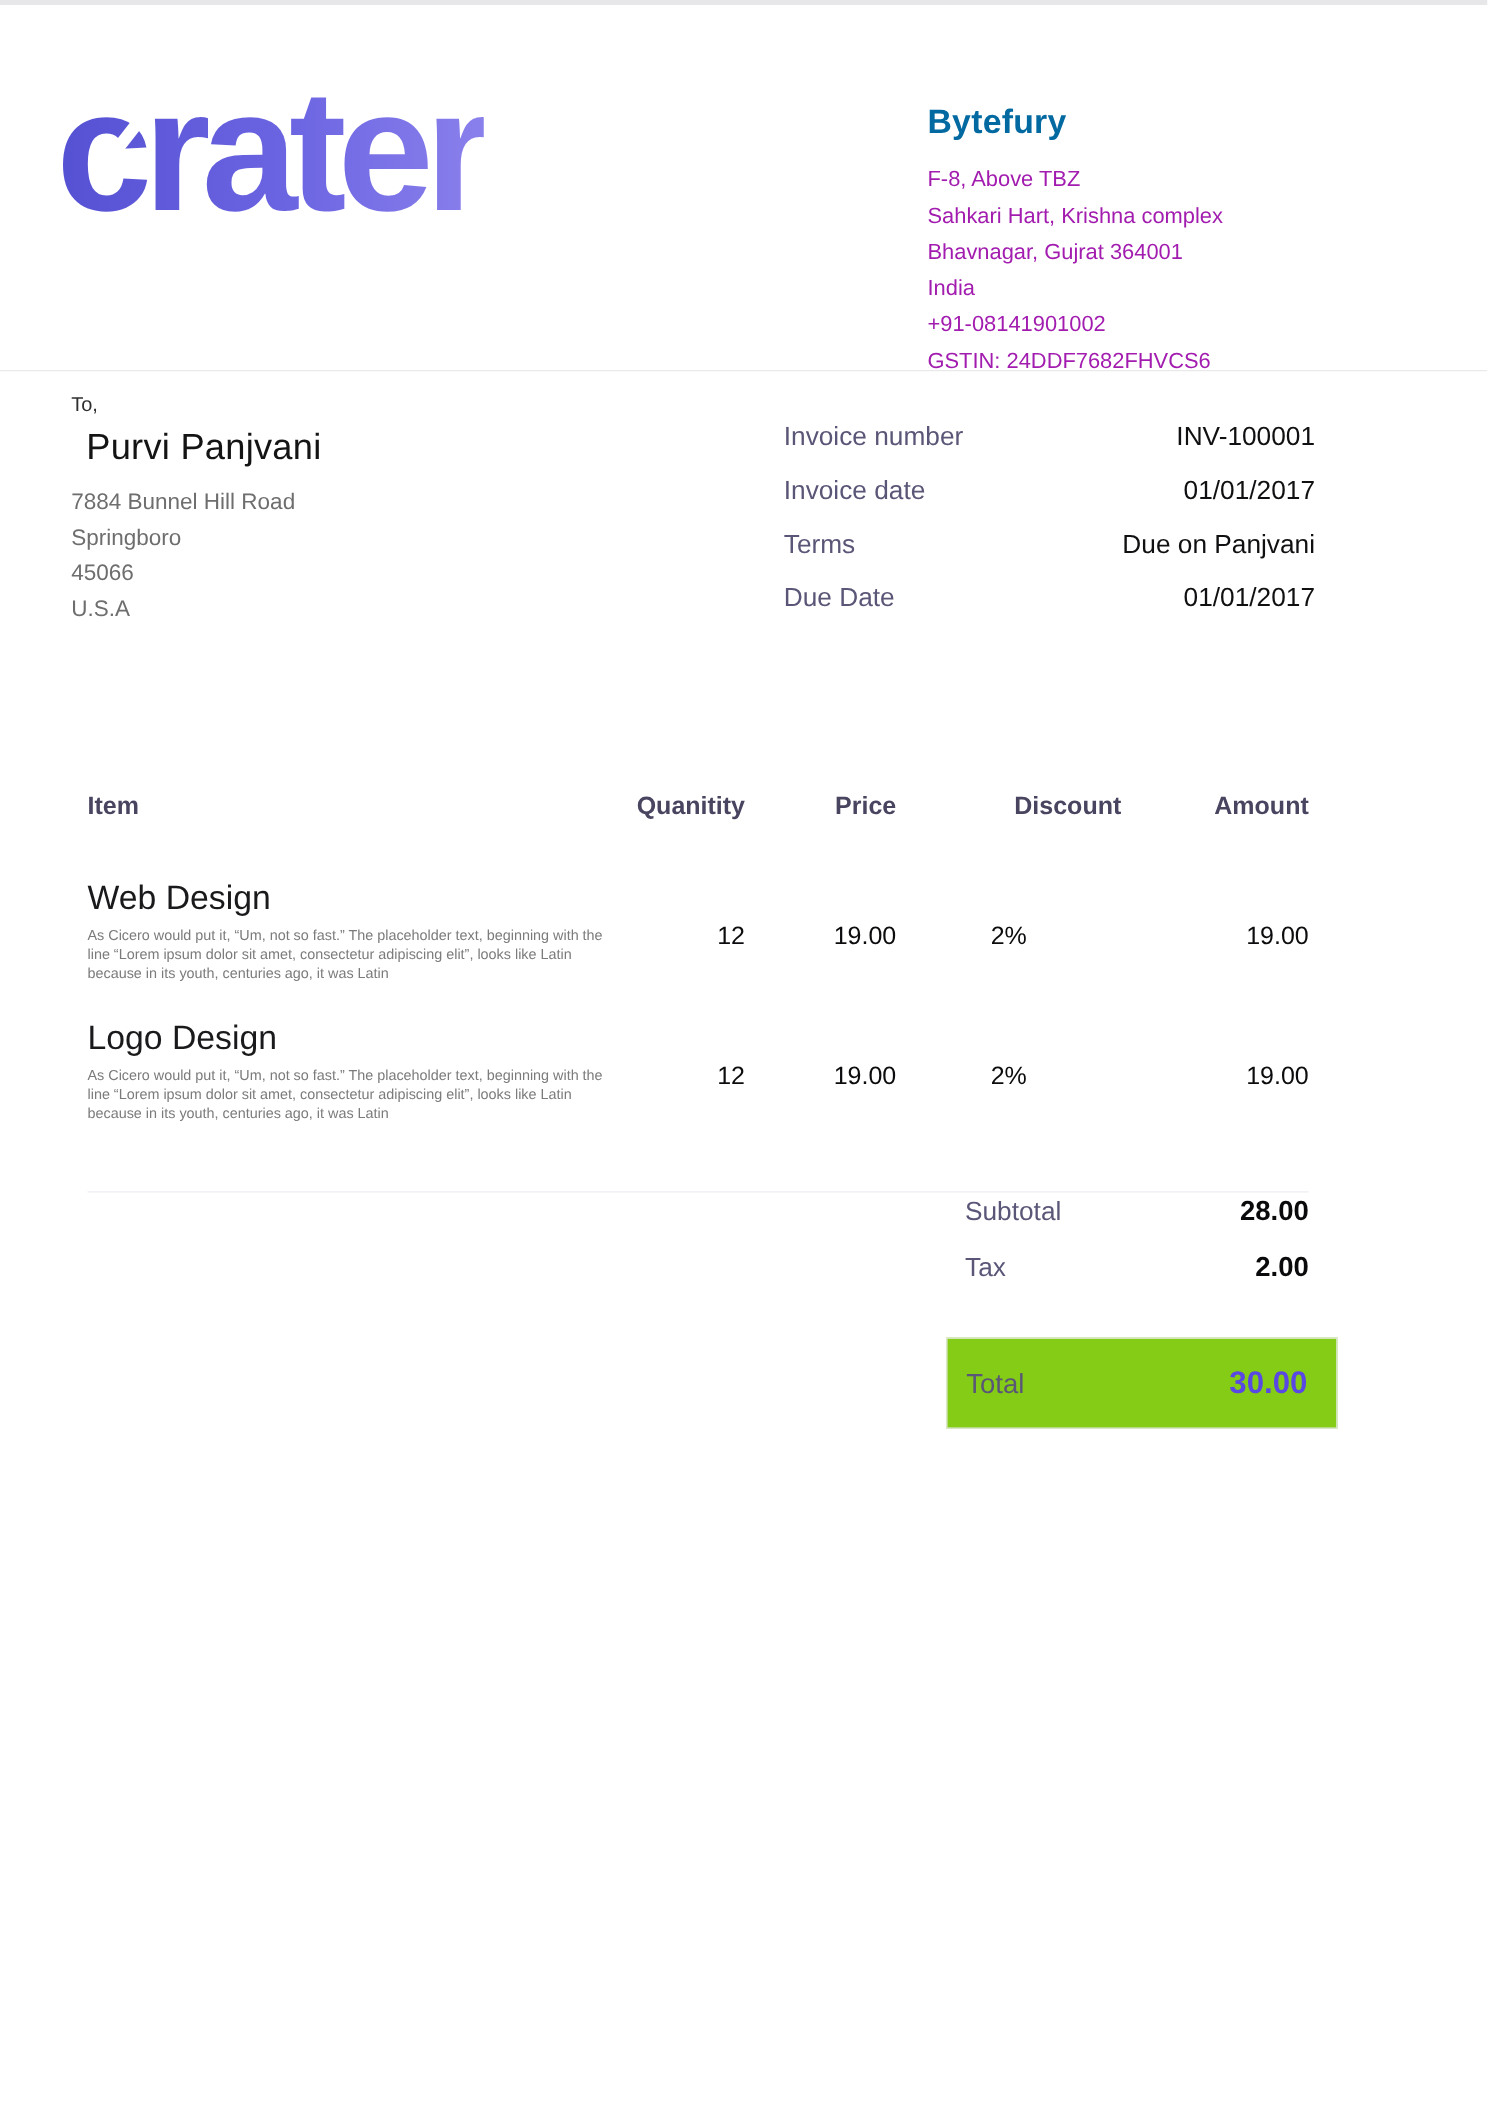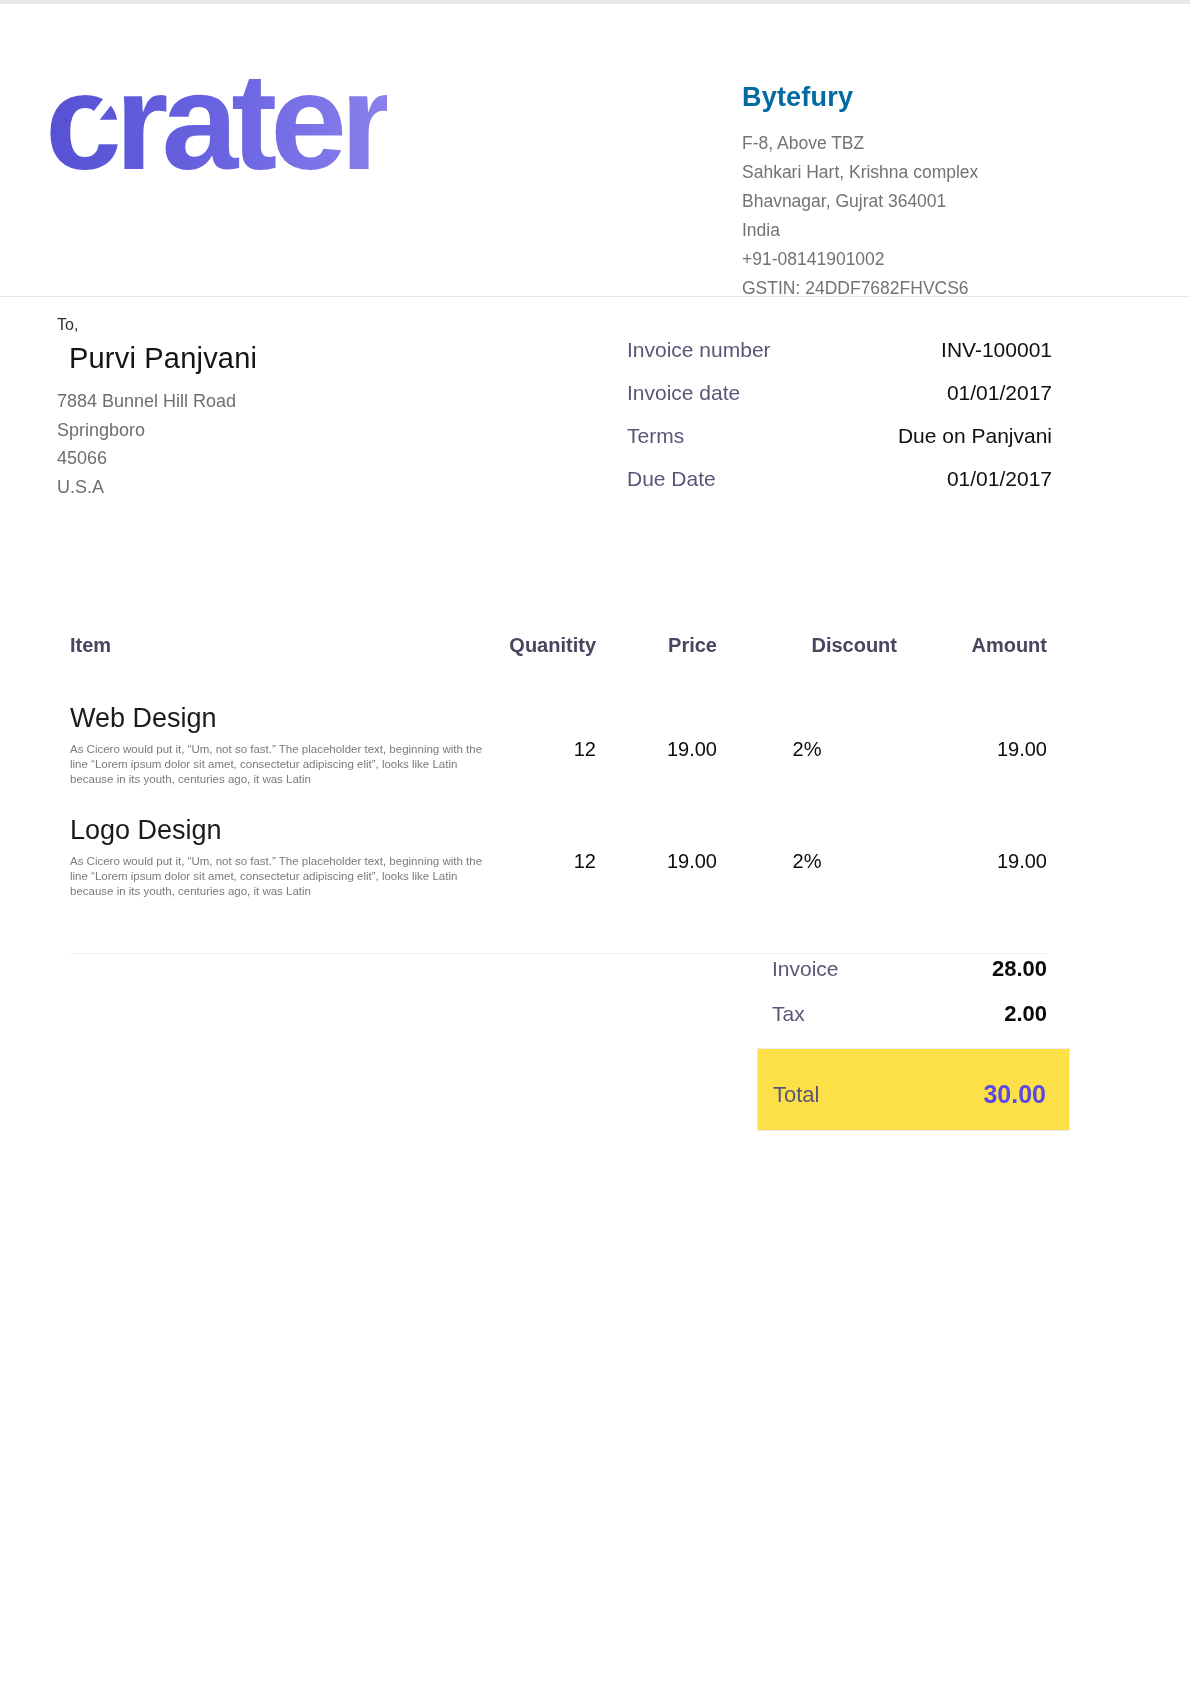--- a/index.html
+++ b/index.html
@@ -23,21 +23,21 @@
     font-size:138px; font-weight:bold; letter-spacing:-7px; line-height:1;
     background:linear-gradient(90deg, #5551d3 0%, #6c65e2 55%, #8a80ec 100%);
     -webkit-background-clip:text; background-clip:text; color:transparent;
   }
   .logo-cut { position:absolute; background:#ffffff; width:10px; height:70px; }
   .logo-cut.c-cut  { left:58px;  top:62px;  transform:rotate(38deg); }
   .logo-cut.r-cut  { left:388px; top:98px;  transform:rotate(38deg); }
 
   .company { padding-top:36px; width:276px; }
   .company-name { font-size:27px; font-weight:bold; color:#0369a1; letter-spacing:0.2px; margin-bottom:16px;margin-top:42px; }
-  .company-line { display:block; font-size:17.5px; color:#737373; line-height:29px; }
+  .company-line { display:block; font-size:17.5px; color:#a21caf; line-height:29px; }
 
   
   .bill-to { position:absolute; left:57px; top:312px; }
   .to-label { font-size:16px; color:#2e2e2e; margin-bottom:8px; }
   .bill-name { font-size:29px; color:#141414; margin-bottom:12px; letter-spacing:0.2px;margin-left:12px; }
   .bill-line { display:block; font-size:18px; color:#6e6e6e; line-height:28.5px; }
 
   .meta { position:absolute; left:627px; right:138px; top:334px; }
   .meta-row { display:flex; justify-content:space-between; align-items:baseline; margin-bottom:19px; }
   .meta-label { font-size:21px; color:#5a5677; }
@@ -58,23 +58,23 @@
   .item-desc { font-size:11.5px; color:#7b7b7b; line-height:15px; max-width:428px; }
   .cell { font-size:20px; color:#0c0c0e; padding-top:35px; }
 
   
   .totals { position:absolute; left:757px; width:313px; top:952px; }
   .trow { display:flex; justify-content:space-between; align-items:baseline;
           padding:0 23px 0 15px; margin-bottom:19px; }
   .trow-label { font-size:21px; color:#5a5677; }
   .trow-value { font-size:22px; font-weight:bold; color:#0a0a0c; }
   .total-box {
-    margin-top:21px; border:1px solid #ebebef; background:#fde047;
+    margin-top:43px; border:1px solid #ebebef; background:#84cc16;
     display:flex; justify-content:space-between; align-items:center;
-    padding:31px 23px 21px 15px;
+    padding:21px 23px 21px 15px;
   }
   .total-label { font-size:22px; color:#5a5677; }
   .total-value { font-size:25px; font-weight:bold; color:#5a48e4; }
 </style>
 </head>
 <body>
 
 <div class="page">
 
   <div class="header">
@@ -149,21 +149,21 @@
       </div>
       <div class="cell right">12</div>
       <div class="cell right">19.00</div>
       <div class="cell center">2%</div>
       <div class="cell right">19.00</div>
     </div>
   </div>
 
   <div class="totals">
     <div class="trow">
-      <span class="trow-label">Invoice</span>
+      <span class="trow-label">Subtotal</span>
       <span class="trow-value">28.00</span>
     </div>
     <div class="trow">
       <span class="trow-label">Tax</span>
       <span class="trow-value">2.00</span>
     </div>
     <div class="total-box">
       <span class="total-label">Total</span>
       <span class="total-value">30.00</span>
     </div>

